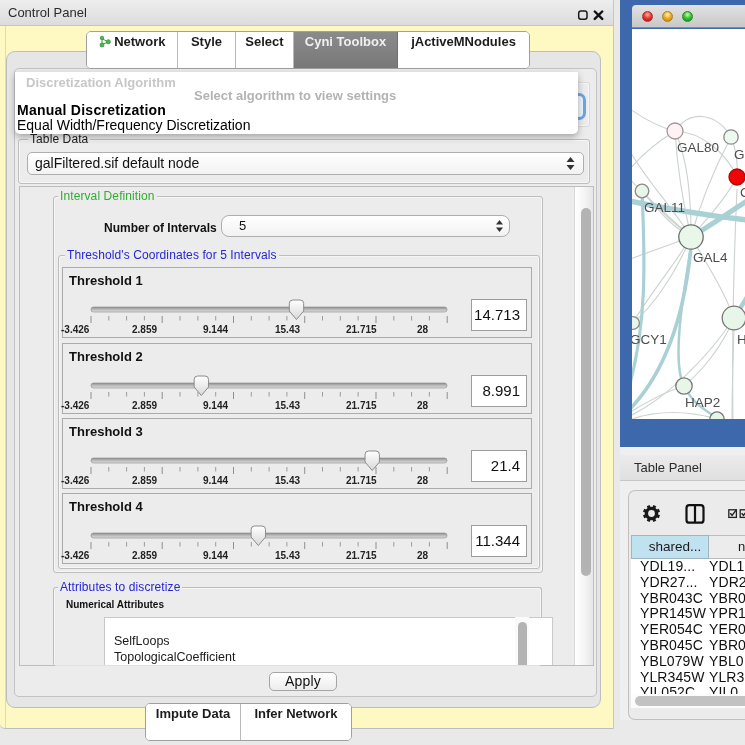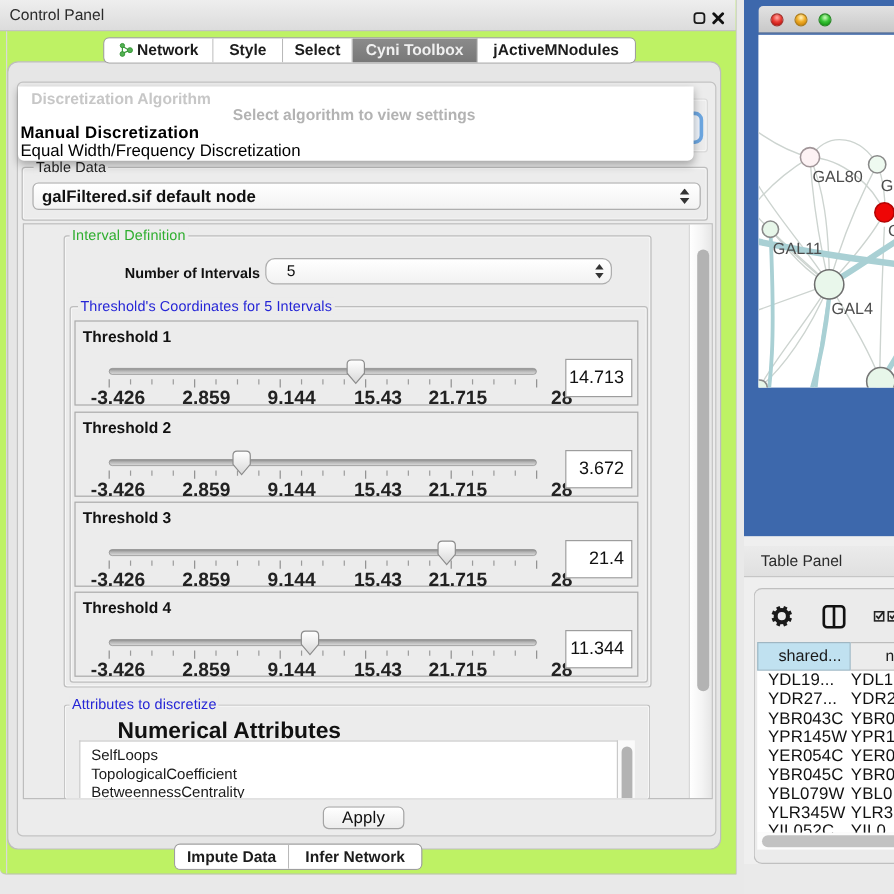--- a/index.html
+++ b/index.html
@@ -1,67 +1,67 @@
 <!DOCTYPE html>
 <html><head><meta charset="utf-8">
 <style>
 *{margin:0;padding:0;box-sizing:border-box;font-family:"Liberation Sans",sans-serif;}
 html,body{width:745px;height:745px;overflow:hidden;background:#e9e9e9;position:relative;}
 
-#lwin{position:absolute;left:0;top:0;width:614px;height:729px;background:#bef264;border-right:1px solid #c6c6c6;border-bottom:1px solid #bdbdbd;border-bottom-left-radius:5px;}
+#lwin{position:absolute;left:0;top:0;width:614px;height:729px;background:#fef9c3;border-right:1px solid #c6c6c6;border-bottom:1px solid #bdbdbd;border-bottom-left-radius:5px;}
 #ltitle{position:absolute;left:0;top:0;width:100%;height:26px;background:linear-gradient(#eeeeee,#dcdcdc);border-bottom:1px solid #c4c4c4;}
 #ltitle .t{position:absolute;left:8px;top:5px;font-size:13px;color:#2b2b2b;}
 #panelA{position:absolute;left:6px;top:51px;width:595px;height:657px;background:#e6e6e6;border:1px solid #bdbdbd;border-radius:9px;}
 #panelB{position:absolute;left:14px;top:68px;width:583px;height:629px;background:#ececec;border:1px solid #c3c3c3;border-radius:5px;}
-.tabbar{position:absolute;display:flex;height:22px;background:#fff;border:1px solid #9f9f9f;border-radius:5px;overflow:hidden;}
+.tabbar{position:absolute;display:flex;height:38px;background:#fff;border:1px solid #9f9f9f;border-radius:5px;overflow:hidden;}
 .tab{font-size:13px;font-weight:bold;color:#1c1c1c;line-height:20px;border-right:1px solid #b9b9b9;background:#fff;white-space:nowrap;text-align:center;}
 .tab:last-child{border-right:none;}
 .tab.sel{background:linear-gradient(#8b8b8b,#787878);color:#f0f0f0;border-right-color:#6f6f6f;}
 #toptabs{left:86px;top:31px;}
 #bottabs{left:145px;top:703px;}
 .group{position:absolute;border:1px solid #bdbdbd;border-radius:3px;box-shadow:inset 0 0 0 1px rgba(255,255,255,.55);}
 .glabel{position:absolute;font-size:12px;background:#ececec;padding:0 2px;white-space:nowrap;letter-spacing:0.1px;}
 #dagroup{left:18px;top:82px;width:572px;height:45px;border-color:#d9d9d9;}
 #dacombo-frag{position:absolute;left:560px;top:93px;width:26px;height:27px;background:#eef4fb;border:3px solid #6ca6e0;border-radius:7px;}
 #tdgroup{left:18px;top:139px;width:572px;height:45px;}
 #tdlabel{left:28px;top:132px;color:#222;}
 .combo{position:absolute;background:linear-gradient(#ffffff,#f2f2f2);border:1px solid #aeaeae;border-radius:5px;font-size:13px;color:#111;}
-#tdcombo{left:27px;top:152px;width:557px;height:23px;line-height:21px;padding-left:7px;font-size:14px;font-weight:bold;}
+#tdcombo{left:27px;top:152px;width:557px;height:23px;line-height:21px;padding-left:7px;font-size:14px;}
 #spanel{position:absolute;left:19px;top:186px;width:575px;height:480px;border:1px solid #bdbdbd;background:#ececec;overflow:hidden;}
 #sbtrack{position:absolute;left:554px;top:0;width:19px;height:478px;background:linear-gradient(90deg,#ffffff,#f4f4f4 55%,#e6e6e6);border-left:1px solid #d8d8d8;}
 #sbthumb{position:absolute;left:561px;top:21px;width:10px;height:368px;background:#b3b3b3;border-radius:5px;}
 #idgroup{left:53px;top:196px;width:490px;height:377px;}
 #idlabel{left:58px;top:189px;color:#2fae2f;}
 #nilabel{position:absolute;left:104px;top:221px;font-size:12px;font-weight:bold;color:#111;}
 #spin{left:221px;top:215px;width:289px;height:22px;line-height:20px;padding-left:17px;border-radius:8px;}
 #tcgroup{left:58px;top:255px;width:482px;height:314px;}
 #tclabel{left:65px;top:248px;color:#2525d6;}
 .tbox{position:absolute;left:62px;width:470px;height:71px;border:1px solid #ababab;background:#ececec;}
 .tttl{position:absolute;left:6px;top:5px;font-size:13px;font-weight:bold;color:#111;}
-.tl{position:absolute;top:56px;width:60px;text-align:right;font-size:16px;font-weight:bold;color:#222;}
+.tl{position:absolute;top:56px;width:60px;text-align:left;font-size:10px;font-weight:bold;color:#222;}
 .vbox{position:absolute;left:408px;top:31px;width:56px;height:32px;background:#fff;border:1px solid #9d9d9d;font-size:15px;color:#111;text-align:right;line-height:30px;padding-right:6px;}
 #atgroup{left:53px;top:587px;width:489px;height:79px;border-bottom:none;}
 #atlabel{left:58px;top:580px;color:#2525d6;}
-#nalabel{position:absolute;left:66px;top:599px;font-size:19px;font-weight:bold;color:#111;margin-left:32px;}
+#nalabel{position:absolute;left:66px;top:599px;font-size:10px;font-weight:bold;color:#111;}
 #atlist{position:absolute;left:66px;top:617px;width:449px;height:48px;background:#fff;border:1px solid #c9c9c9;border-bottom:none;overflow:hidden;font-size:12.5px;color:#1a1a1a;}
-#atlist{padding-top:4px;} #atlist div{padding-left:9px;height:15.5px;line-height:15.5px;}
+#atlist{padding-top:16px;margin-left:38px;} #atlist div{padding-left:9px;height:15.5px;line-height:15.5px;}
 #atsb{position:absolute;left:515px;top:617px;width:14px;height:48px;background:#fafafa;overflow:hidden;}
 #atsbt{position:absolute;left:3px;top:5px;width:9px;height:60px;background:#b3b3b3;border-radius:4.5px;}
 #apply{position:absolute;left:269px;top:672px;width:68px;height:19px;background:linear-gradient(#ffffff,#ececec);border:1px solid #a5a5a5;border-radius:5px;font-size:14px;letter-spacing:0.2px;color:#111;text-align:center;line-height:17px;}
 #popup{position:absolute;left:15px;top:72px;width:563px;height:62px;background:#fff;border-radius:0 0 5px 5px;box-shadow:0 3px 7px rgba(0,0,0,0.3);}
 #pda{position:absolute;left:11px;top:3px;font-size:13px;font-weight:bold;color:#c7c7c7;}
 #psel{position:absolute;left:179px;top:16px;font-size:13px;font-weight:bold;color:#b3b3b3;}
 #prow1{position:absolute;left:2px;top:30px;font-size:14px;font-weight:bold;letter-spacing:0.25px;color:#000;}
 #prow2{position:absolute;left:2px;top:45px;font-size:14px;color:#000;}
 
 #bluewin{position:absolute;left:620px;top:0;width:125px;height:447px;background:#3d68ac;}
 #netwin{position:absolute;left:12px;top:5px;width:113px;height:414px;}
 #nettitle{position:absolute;left:0;top:0;width:113px;height:23px;background:linear-gradient(#e2e2e2,#c8c8c8);border-bottom:1px solid #8b8b8b;border-top-left-radius:4px;}
 .light{position:absolute;top:6px;width:11px;height:11px;border-radius:50%;}
-#canvas{position:absolute;left:0;top:24px;width:113px;height:294px;background:#fff;overflow:hidden;}
+#canvas{position:absolute;left:0;top:24px;width:113px;height:390px;background:#fff;overflow:hidden;}
 #tparea{position:absolute;left:620px;top:447px;width:125px;height:298px;background:#efefef;}
 #tptitle{position:absolute;left:0;top:8px;width:125px;height:26px;background:linear-gradient(#ebebeb,#e0e0e0);border-bottom:1px solid #c6c6c6;}
 #tptitle .t{position:absolute;left:14px;top:5px;font-size:13px;color:#2b2b2b;}
 #tpanel{position:absolute;left:8px;top:43px;width:117px;height:230px;background:#ebebeb;border:1px solid #c0c0c0;border-radius:7px 0 0 7px;border-right:none;}
 #thead1{position:absolute;left:2px;top:44px;width:78px;height:24px;background:#c0e1f0;border:1px solid #9fb6c2;font-size:13.5px;color:#1a1a1a;text-align:center;text-indent:10px;line-height:22px;}
 #thead2{position:absolute;left:80px;top:44px;width:37px;height:24px;background:#ececec;border:1px solid #bcbcbc;border-left:none;font-size:13px;color:#1a1a1a;padding-left:29px;line-height:22px;overflow:hidden;}
 #tbody{position:absolute;left:2px;top:68px;width:115px;height:135px;background:#fff;overflow:hidden;}
 .trow{height:15.8px;line-height:15.8px;font-size:14px;letter-spacing:0.1px;color:#111;white-space:nowrap;}
 .trow span.c1{display:inline-block;width:78px;padding-left:9px;}
 #hsb{position:absolute;left:2px;top:203px;width:115px;height:14px;background:#fcfcfc;}
@@ -203,21 +203,21 @@
         <line x1="346.4" y1="21" x2="346.4" y2="25.5" stroke="#9b9b9b" stroke-width="1"></line>
         <line x1="364.2" y1="21" x2="364.2" y2="28" stroke="#8f8f8f" stroke-width="1"></line>
         <path d="M 111.15932030802522,8.5 q 0,-3.5 3.5,-3.5 l 7.4,0 q 3.5,0 3.5,3.5 l 0,7.5 l -7.2,8.5 l -7.2,-8.5 z" fill="url(#th2)" stroke="#8c8c8c" stroke-width="1"></path>
       </svg>
  <div class="tl" style="left:-2px">-3.426</div>
       <div class="tl" style="left:69px">2.859</div>
       <div class="tl" style="left:140px">9.144</div>
       <div class="tl" style="left:212px">15.43</div>
       <div class="tl" style="left:283px">21.715</div>
       <div class="tl" style="left:354px">28</div>
- <div class="vbox">3.672</div>
+ <div class="vbox">8.991</div>
 </div>
 <div class="tbox" style="top:418px">
  <div class="tttl">Threshold 3</div>
  <svg width="380" height="46" style="position:absolute;left:20px;top:27px">
         <defs>
           <linearGradient id="tg3" x1="0" y1="0" x2="0" y2="1">
             <stop offset="0" stop-color="#8d8d8d"></stop>
             <stop offset="0.45" stop-color="#b7b7b7"></stop>
             <stop offset="1" stop-color="#dedede"></stop>
           </linearGradient>

